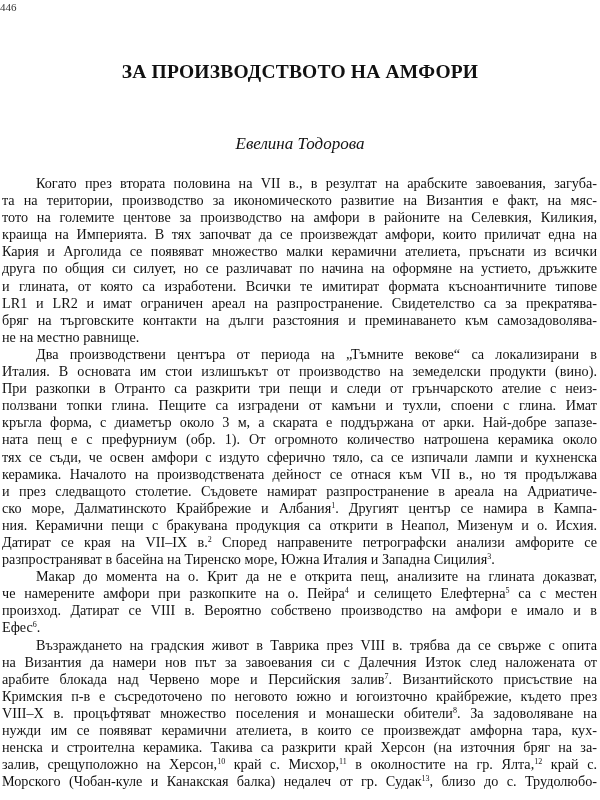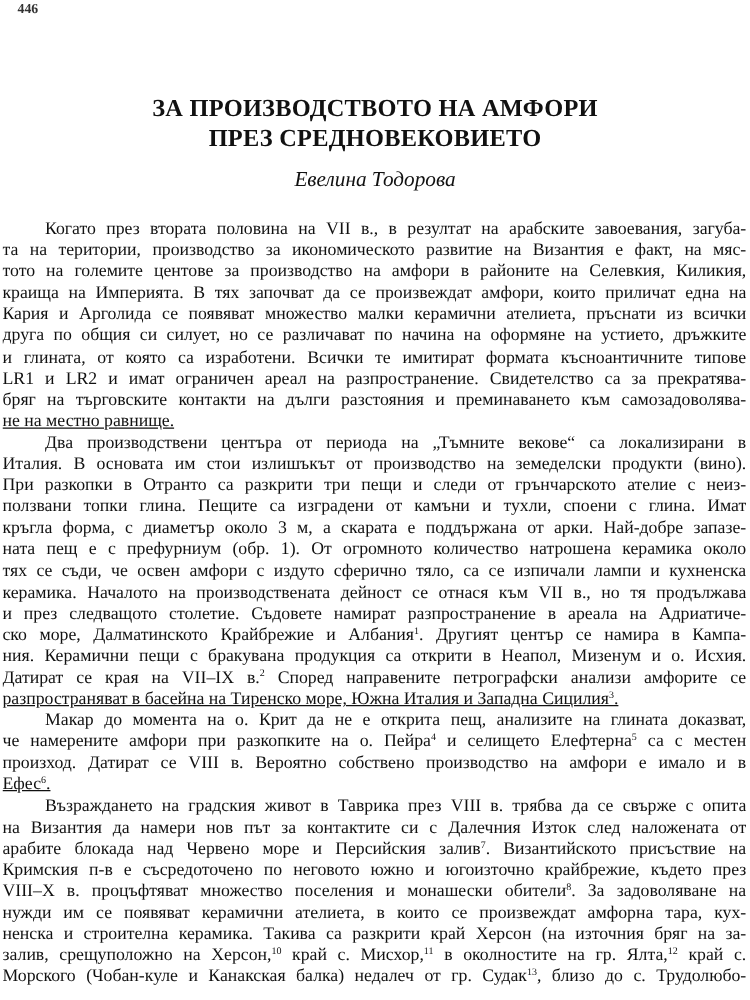--- a/index.html
+++ b/index.html
@@ -1,50 +1,49 @@
 <!DOCTYPE html>
 <html><head>
 <meta charset="utf-8">
 <style>
   html, body { margin: 0; padding: 0; background: #ffffff; }
   body {
     width: 600px; height: 800px; overflow: hidden; position: relative;
     font-family: "Liberation Serif", "DejaVu Serif", serif; color: #111;
   }
   .page-number {
-    position: absolute; left: 14px; top: 1px;
-    font-size: 11px; font-weight: bold; color: #333;
+    position: absolute; left: 0; top: 1px;
+    font-size: 11px; font-weight: normal; color: #333;
   }
   .title {
-    position: absolute; left: 0; width: 600px; top: 76px;
+    position: absolute; left: 0; width: 600px; top: 60px;
     text-align: center; font-weight: bold; font-size: 19.5px; line-height: 24px;
     letter-spacing: 0.2px;
   }
   .title div { white-space: nowrap; }
   .author {
     position: absolute; left: 0; width: 600px; top: 133px;
     text-align: center; font-style: italic; font-size: 17px; line-height: 22px;
   }
   .body-text {
     position: absolute; left: 2px; width: 595px; top: 175px;
     font-size: 14.2px; line-height: 17.1px; text-align: justify;
   }
   .line { white-space: nowrap; display: block; text-align-last: justify; overflow: hidden; }
-  .line.last { text-align-last: left; text-decoration: underline; }
+  .line.last { text-align-last: left; }
   .line.indent { text-indent: 34px; }
   sup { font-size: 8px; line-height: 0; vertical-align: 5px; }
 </style>
 </head>
 <body>
 
 <div class="page-number">446</div>
 
 <div class="title">
   <div>ЗА ПРОИЗВОДСТВОТО НА АМФОРИ</div>
-  <div>ПРЕЗ СРЕДНОВЕКОВИЕТО</div>
 </div>
 
 <div class="author">Евелина Тодорова</div>
 
 <div class="body-text" id="article-body">
     <div>
       <span class="line indent">Когато през втората половина на VII в., в резултат на арабските завоевания, загуба-</span>
       <span class="line">та на територии, производство за икономическото развитие на Византия е факт, на мяс-</span>
       <span class="line">тото на големите центове за производство на амфори в районите на Селевкия, Киликия,</span>
       <span class="line">краища на Империята. В тях започват да се произвеждат амфори, които приличат една на</span>
@@ -71,21 +70,21 @@
       <span class="line last">разпространяват в басейна на Тиренско море, Южна Италия и Западна Сицилия<sup>3</sup>.</span>
     </div>
     <div>
       <span class="line indent">Макар до момента на о. Крит да не е открита пещ, анализите на глината доказват,</span>
       <span class="line">че намерените амфори при разкопките на о. Пейра<sup>4</sup> и селището Елефтерна<sup>5</sup> са с местен</span>
       <span class="line">произход. Датират се VIII в. Вероятно собствено производство на амфори е имало и в</span>
       <span class="line last">Ефес<sup>6</sup>.</span>
     </div>
     <div>
       <span class="line indent">Възраждането на градския живот в Таврика през VIII в. трябва да се свърже с опита</span>
-      <span class="line">на Византия да намери нов път за контактите си с Далечния Изток след наложената от</span>
+      <span class="line">на Византия да намери нов път за завоевания си с Далечния Изток след наложената от</span>
       <span class="line">арабите блокада над Червено море и Персийския залив<sup>7</sup>. Византийското присъствие на</span>
       <span class="line">Кримския п-в е съсредоточено по неговото южно и югоизточно крайбрежие, където през</span>
       <span class="line">VIII–X в. процъфтяват множество поселения и монашески обители<sup>8</sup>. За задоволяване на</span>
       <span class="line">нужди им се появяват керамични ателиета, в които се произвеждат амфорна тара, кух-</span>
       <span class="line">ненска и строителна керамика. Такива са разкрити край Херсон (на източния бряг на за-</span>
       <span class="line">залив, срещуположно на Херсон,<sup>10</sup> край с. Мисхор,<sup>11</sup> в околностите на гр. Ялта,<sup>12</sup> край с.</span>
       <span class="line">Морского (Чобан-куле и Канакская балка) недалеч от гр. Судак<sup>13</sup>, близо до с. Трудолюбо-</span>
     </div>
   </div>
 

